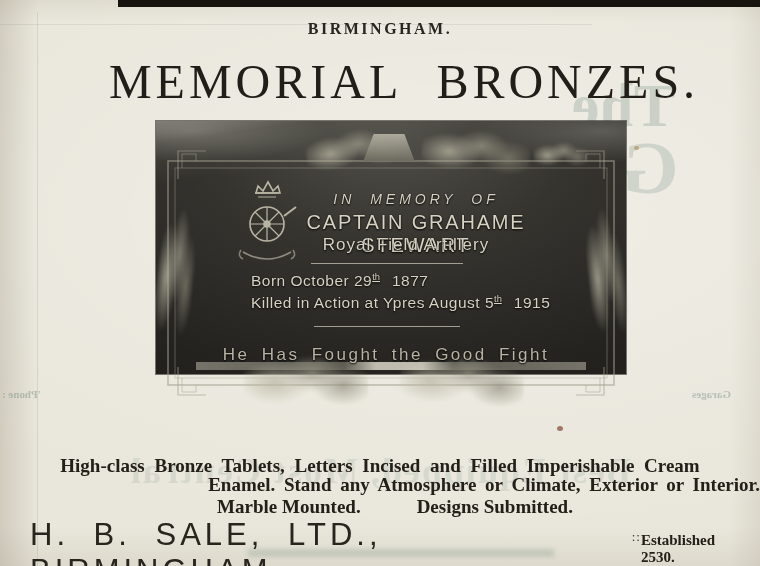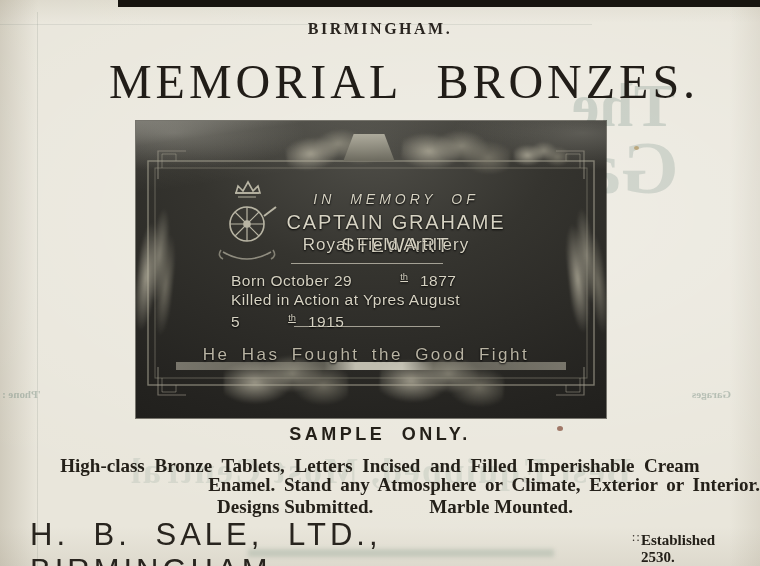--- a/index.html
+++ b/index.html
@@ -32,21 +32,21 @@
           background:rgba(120,60,40,.65);}
   .speck2{position:absolute;left:634px;top:146px;width:5px;height:4px;border-radius:50%;
           background:rgba(170,130,60,.55);}
   
   .topbar{position:absolute;left:118px;top:0;width:642px;height:7px;background:#17140f;z-index:2;}
   .kicker{position:absolute;top:20px;left:0;right:0;text-align:center;z-index:2;
           font-weight:bold;font-size:16px;letter-spacing:2.5px;color:#2a2520;}
   .headline{position:absolute;top:38px;left:0;right:0;text-align:center;z-index:2;margin:16px;
             font-weight:400;font-size:48px;letter-spacing:4px;word-spacing:20px;color:#211d18;padding-left:48px;}
   
-  .photo{position:absolute;left:136px;top:121px;width:470px;height:297px;z-index:2;margin:0;
+  .photo{position:absolute;left:156px;top:121px;width:470px;height:253px;z-index:2;margin:0;
          background:radial-gradient(120% 130% at 50% 8%, #4f4e48 0%, #35342f 32%, #242320 72%, #1b1a17 100%);
          box-shadow:0 0 0 1px rgba(40,38,32,.6);}
   .photo::before{content:"";position:absolute;inset:0;pointer-events:none;
          background:
            linear-gradient(172deg, rgba(195,193,183,.40) 0%, rgba(140,138,128,.18) 7%, rgba(0,0,0,0) 20%),
            radial-gradient(40% 18% at 8% 4%, rgba(205,203,192,.35), rgba(0,0,0,0) 70%),
            radial-gradient(40% 18% at 95% 4%, rgba(205,203,192,.28), rgba(0,0,0,0) 70%);}
   .frame{position:absolute;inset:0;z-index:1;}
   .fol{position:absolute;z-index:2;filter:blur(1.2px);opacity:.9;
        background-image:
@@ -73,21 +73,21 @@
         text-shadow:0 1px 2px rgba(0,0,0,.9), 0 0 1px rgba(0,0,0,.6);
         font-family:"Liberation Sans", sans-serif;}
   .memory{top:70px;left:50px;right:0;text-align:center;font-style:italic;
           font-size:14px;letter-spacing:4px;word-spacing:7px;}
   .name{top:90px;left:100px;width:320px;text-align:center;font-size:20px;letter-spacing:1.8px;}
   .regiment{top:114px;left:100px;width:300px;text-align:center;font-size:17px;letter-spacing:1px;}
   .pdiv{position:absolute;height:1px;background:rgba(212,208,192,.7);z-index:3;}
   .d1{top:142px;left:155px;width:152px;}
   .d2{top:205px;left:158px;width:146px;}
   .details{top:147px;left:95px;width:300px;font-size:15.5px;letter-spacing:.5px;line-height:19px;}
-  .details .sup{font-size:60%;vertical-align:super;text-decoration:underline;letter-spacing:0;margin-left:48px;}
+  .details .sup{font-size:60%;vertical-align:super;text-decoration:underline;letter-spacing:0;}
   .details .post{margin-left:12px;}
   .motto{top:224px;left:30px;right:40px;text-align:center;font-size:17px;
          letter-spacing:2.5px;word-spacing:5px;color:rgba(208,203,184,.88);}
   
   .sample{position:absolute;top:424px;left:0;right:0;text-align:center;z-index:2;
           font-family:"Liberation Sans",sans-serif;font-weight:bold;font-size:18px;
           letter-spacing:3.5px;word-spacing:8px;color:#242019;}
   .body1{position:absolute;top:451px;left:0;right:0;text-align:center;z-index:2;margin:4px;
          font-weight:bold;font-size:19px;word-spacing:5px;color:#242019;}
   .body2{position:absolute;top:474px;left:0;right:0;text-align:right;z-index:2;margin:0;
@@ -167,26 +167,25 @@
     <div class="engr regiment">Royal Field Artillery</div>
     <div class="pdiv d1"></div>
     <div class="engr details">
       <div><span>Born October 29</span><span class="sup">th</span><span class="post">1877</span></div>
       <div><span>Killed in Action at Ypres August 5</span><span class="sup">th</span><span class="post">1915</span></div>
     </div>
     <div class="pdiv d2"></div>
     <div class="engr motto">He Has Fought the Good Fight</div>
   </figure>
 
-  <div class="sample">SAMPLE ONLY.</div>
   <p class="body1">High-class Bronze Tablets, Letters Incised and Filled Imperishable Cream</p>
   <p class="body2">Enamel.  Stand any Atmosphere or Climate, Exterior or Interior.</p>
   <div class="body3">
+    <span>Marble Mounted.</span>
     <span>Designs Submitted.</span>
-    <span>Marble Mounted.</span>
   </div>
   <div class="company-row">
     <span class="company">H. B. SALE, LTD., BIRMINGHAM</span>
     <span class="separator">::</span>
     <span class="established">Established 2530.</span>
   </div>
 
 </div>
 
 </body></html>

